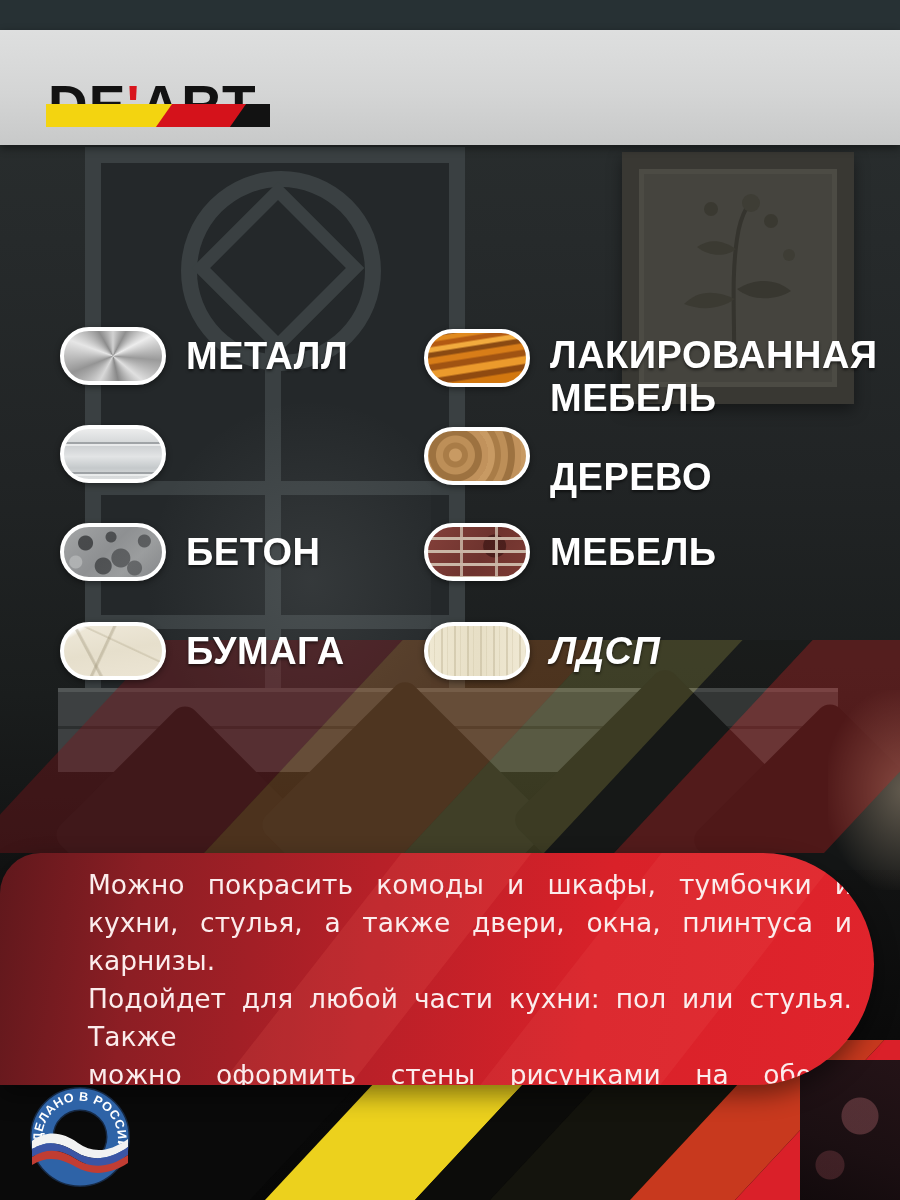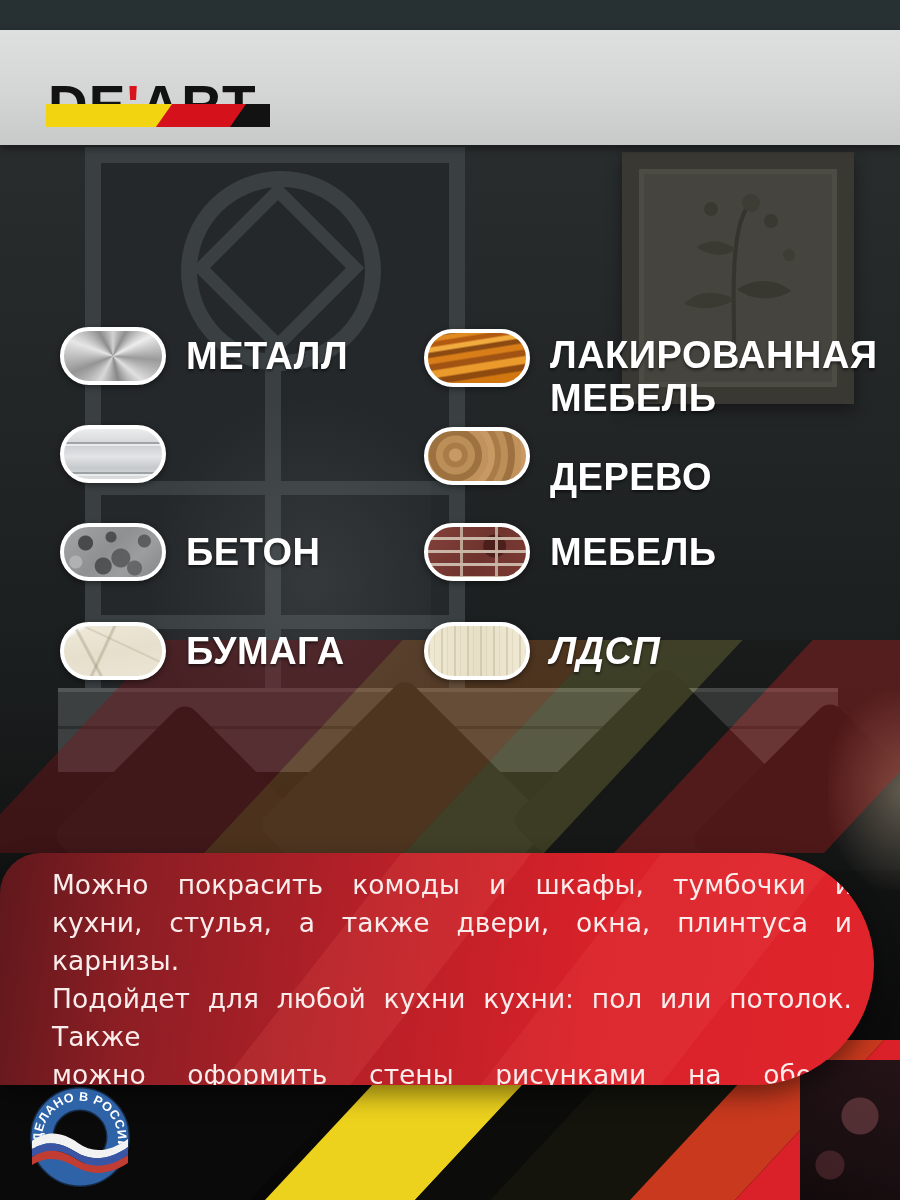--- a/index.html
+++ b/index.html
@@ -98,21 +98,21 @@
     linear-gradient(90deg,#efe8d2 0%,#e7dfc6 50%,#f0e9d4 100%);}
 
   
   .red-box{left:0;top:853px;width:874px;height:232px;
     border-radius:42px 115px 125px 0;overflow:hidden;
     background:linear-gradient(98deg,#5f181c 0%,#8c1e24 16%,#b72028 42%,#d92129 68%,#e0242c 100%);
     box-shadow:0 10px 24px rgba(0,0,0,0.45);}
   .red-sheen{position:absolute;top:-20px;height:300px;transform:skewX(-38deg);background:rgba(255,110,100,0.14);}
   .desc{position:absolute;left:52px;top:13px;width:800px;color:#fbecec;
     font-family:"DejaVu Sans","Liberation Sans",sans-serif;font-size:26.5px;line-height:38px;}
-  .desc-line{text-align:justify;text-align-last:justify;}
+  .desc-line{text-align:justify;text-align-last:justify;margin-left:36px;}
 
   
   .badge{left:24px;top:1079px;width:112px;height:112px;}
 </style>
 </head>
 <body>
 
 <div class="stage">
 
   <div class="abs bg-base"></div>
@@ -199,21 +199,21 @@
 
   <div class="abs swatch tex-ldsp" style="left:424px;top:622px;"></div>
   <div class="abs mat-label lab-center" style="left:550px;top:622px;font-style:italic;">ЛДСП</div>
 
   <div class="abs red-box">
     <div class="red-sheen" style="left:300px;width:130px;"></div>
     <div class="red-sheen" style="left:560px;width:180px;background:rgba(255,130,120,0.10);"></div>
     <div class="desc">
       <div class="desc-line">Можно покрасить комоды и шкафы, тумбочки и</div>
       <div class="desc-line">кухни, стулья, а также двери, окна, плинтуса и карнизы.</div>
-      <div class="desc-line">Подойдет для любой кухни кухни: пол или потолок. Также</div>
+      <div class="desc-line">Подойдет для любой части кухни: пол или стулья. Также</div>
       <div class="desc-line">можно оформить стены рисунками на обоях, штукатурке,</div>
 
     </div>
   </div>
 
   <div class="abs badge">
     <svg width="112" height="112" viewBox="0 0 112 112">
       <circle cx="56" cy="58" r="38" fill="none" stroke="#244a80" stroke-width="24" opacity="0.5"></circle>
       <circle cx="56" cy="58" r="38" fill="none" stroke="#2e63a7" stroke-width="21"></circle>
       <defs>

